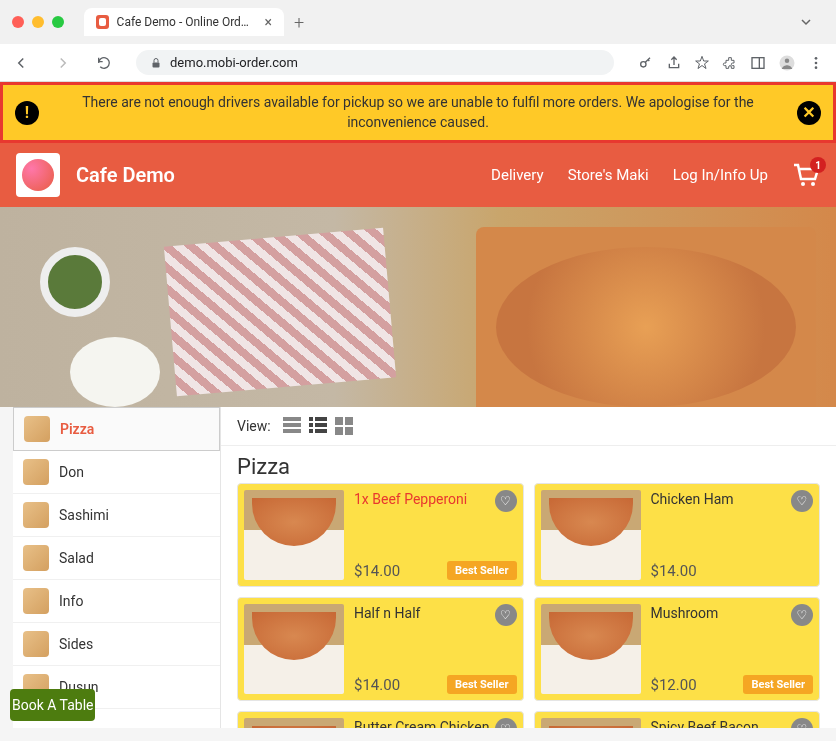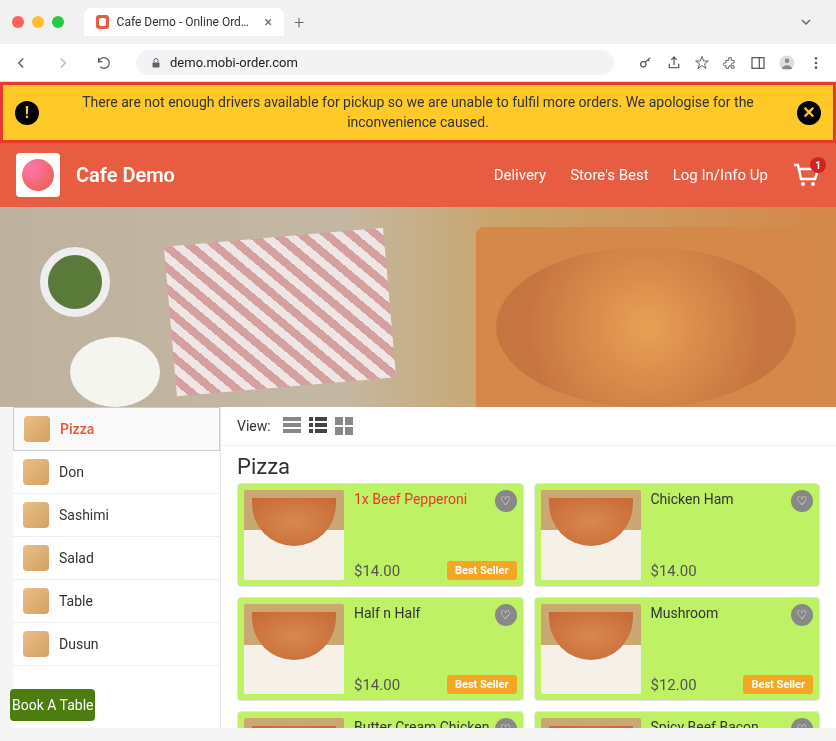--- a/index.html
+++ b/index.html
@@ -70,21 +70,21 @@
 .view-btn { display: flex; flex-direction: column; gap: 2px; cursor: pointer; }
 .view-btn .bar { width: 18px; height: 4px; background: #888; }
 .view-btn.grid-large { flex-direction: row; flex-wrap: wrap; width: 20px; gap: 2px; }
 .view-btn.grid-large .sq { width: 8px; height: 8px; background: #888; }
 .view-btn.list-btn .row { display: flex; gap: 2px; align-items: center;}
 .view-btn.list-btn .dot { width: 4px; height: 4px; background: #444;}
 .view-btn.list-btn .ln { width: 12px; height: 4px; background: #444;}
 
 .section-title { font-size: 22px; font-weight: 400; padding: 8px 16px 4px; color: #333; }
 .product-grid { display: grid; grid-template-columns: 1fr 1fr; gap: 10px; padding: 0 16px 16px; }
-.product-card { border: 1px solid #e5e5e5; border-radius: 4px; display: flex; padding: 6px; gap: 10px; position: relative; background: #bef264; }
+.product-card { border: 1px solid #e5e5e5; border-radius: 4px; display: flex; padding: 6px; gap: 10px; position: relative; background: #fde047; }
 .prod-img { width: 100px; height: 90px; background: linear-gradient(180deg, #c9a874 0%, #c9a874 45%, #f5f0e8 45%, #f5f0e8 100%); border-radius: 2px; flex-shrink: 0; position: relative; }
 .prod-img::after { content: ""; position: absolute; top: 8px; left: 8px; right: 8px; height: 48px; background: radial-gradient(ellipse at center, #d88850, #c76835); border-radius: 0 0 50px 50px; }
 .prod-info { flex: 1; display: flex; flex-direction: column; }
 .prod-name { font-size: 14px; color: #333; line-height: 1.3; }
 .prod-name.featured { color: #e8382f; }
 .prod-price { font-size: 15px; color: #555; margin-top: auto; }
 .fav-btn { position: absolute; top: 6px; right: 6px; width: 22px; height: 22px; background: #888; border-radius: 50%; display: flex; align-items: center; justify-content: center; color: #fff; font-size: 12px; }
 .badge-bestseller { position: absolute; bottom: 6px; right: 6px; background: #f5a623; color: #fff; font-size: 11px; padding: 3px 8px; border-radius: 3px; font-weight: 700; }
 
 .book-table-btn { position: absolute; bottom: 20px; left: 10px; background: #4d7c0f; color: #fff; padding: 8px 2px; border-radius: 4px; font-size: 14px; cursor: pointer; z-index: 10; }
@@ -190,21 +190,21 @@
   <div class="alert-icon-right">✕</div>
 </div>
 
 <div class="site-header">
   <div class="logo-box">
       <div class="logo-inner"></div>
     </div>
   <div class="brand-name">Cafe Demo</div>
   <div class="header-nav">
     <span class="nav-link">Delivery</span>
-    <span class="nav-link">Store's Best</span>
+    <span class="nav-link">Store's Maki</span>
     <span class="nav-link">Log In/Info Up</span>
     <div class="cart-wrap">
       <svg class="cart-icon" width="28" height="24" viewBox="0 0 28 24">
           <path d="M2 2h4l3 14h14l3-10H8" stroke="#fff" fill="none" stroke-width="2.5"></path>
           <circle cx="11" cy="21" r="2" fill="#fff"></circle>
           <circle cx="21" cy="21" r="2" fill="#fff"></circle>
         </svg>
       <div class="cart-badge">1</div>
     </div>
   </div>
@@ -230,21 +230,25 @@
     <div class="cat-item">
       <div class="cat-thumb"></div>
       <span class="cat-label">Sashimi</span>
     </div>
     <div class="cat-item">
       <div class="cat-thumb"></div>
       <span class="cat-label">Salad</span>
     </div>
     <div class="cat-item">
       <div class="cat-thumb"></div>
-      <span class="cat-label">Table</span>
+      <span class="cat-label">Info</span>
+    </div>
+    <div class="cat-item">
+      <div class="cat-thumb"></div>
+      <span class="cat-label">Sides</span>
     </div>
     <div class="cat-item">
       <div class="cat-thumb"></div>
       <span class="cat-label">Dusun</span>
     </div>
 
   </div>
 
   <div class="content">
     <div class="toolbar">

